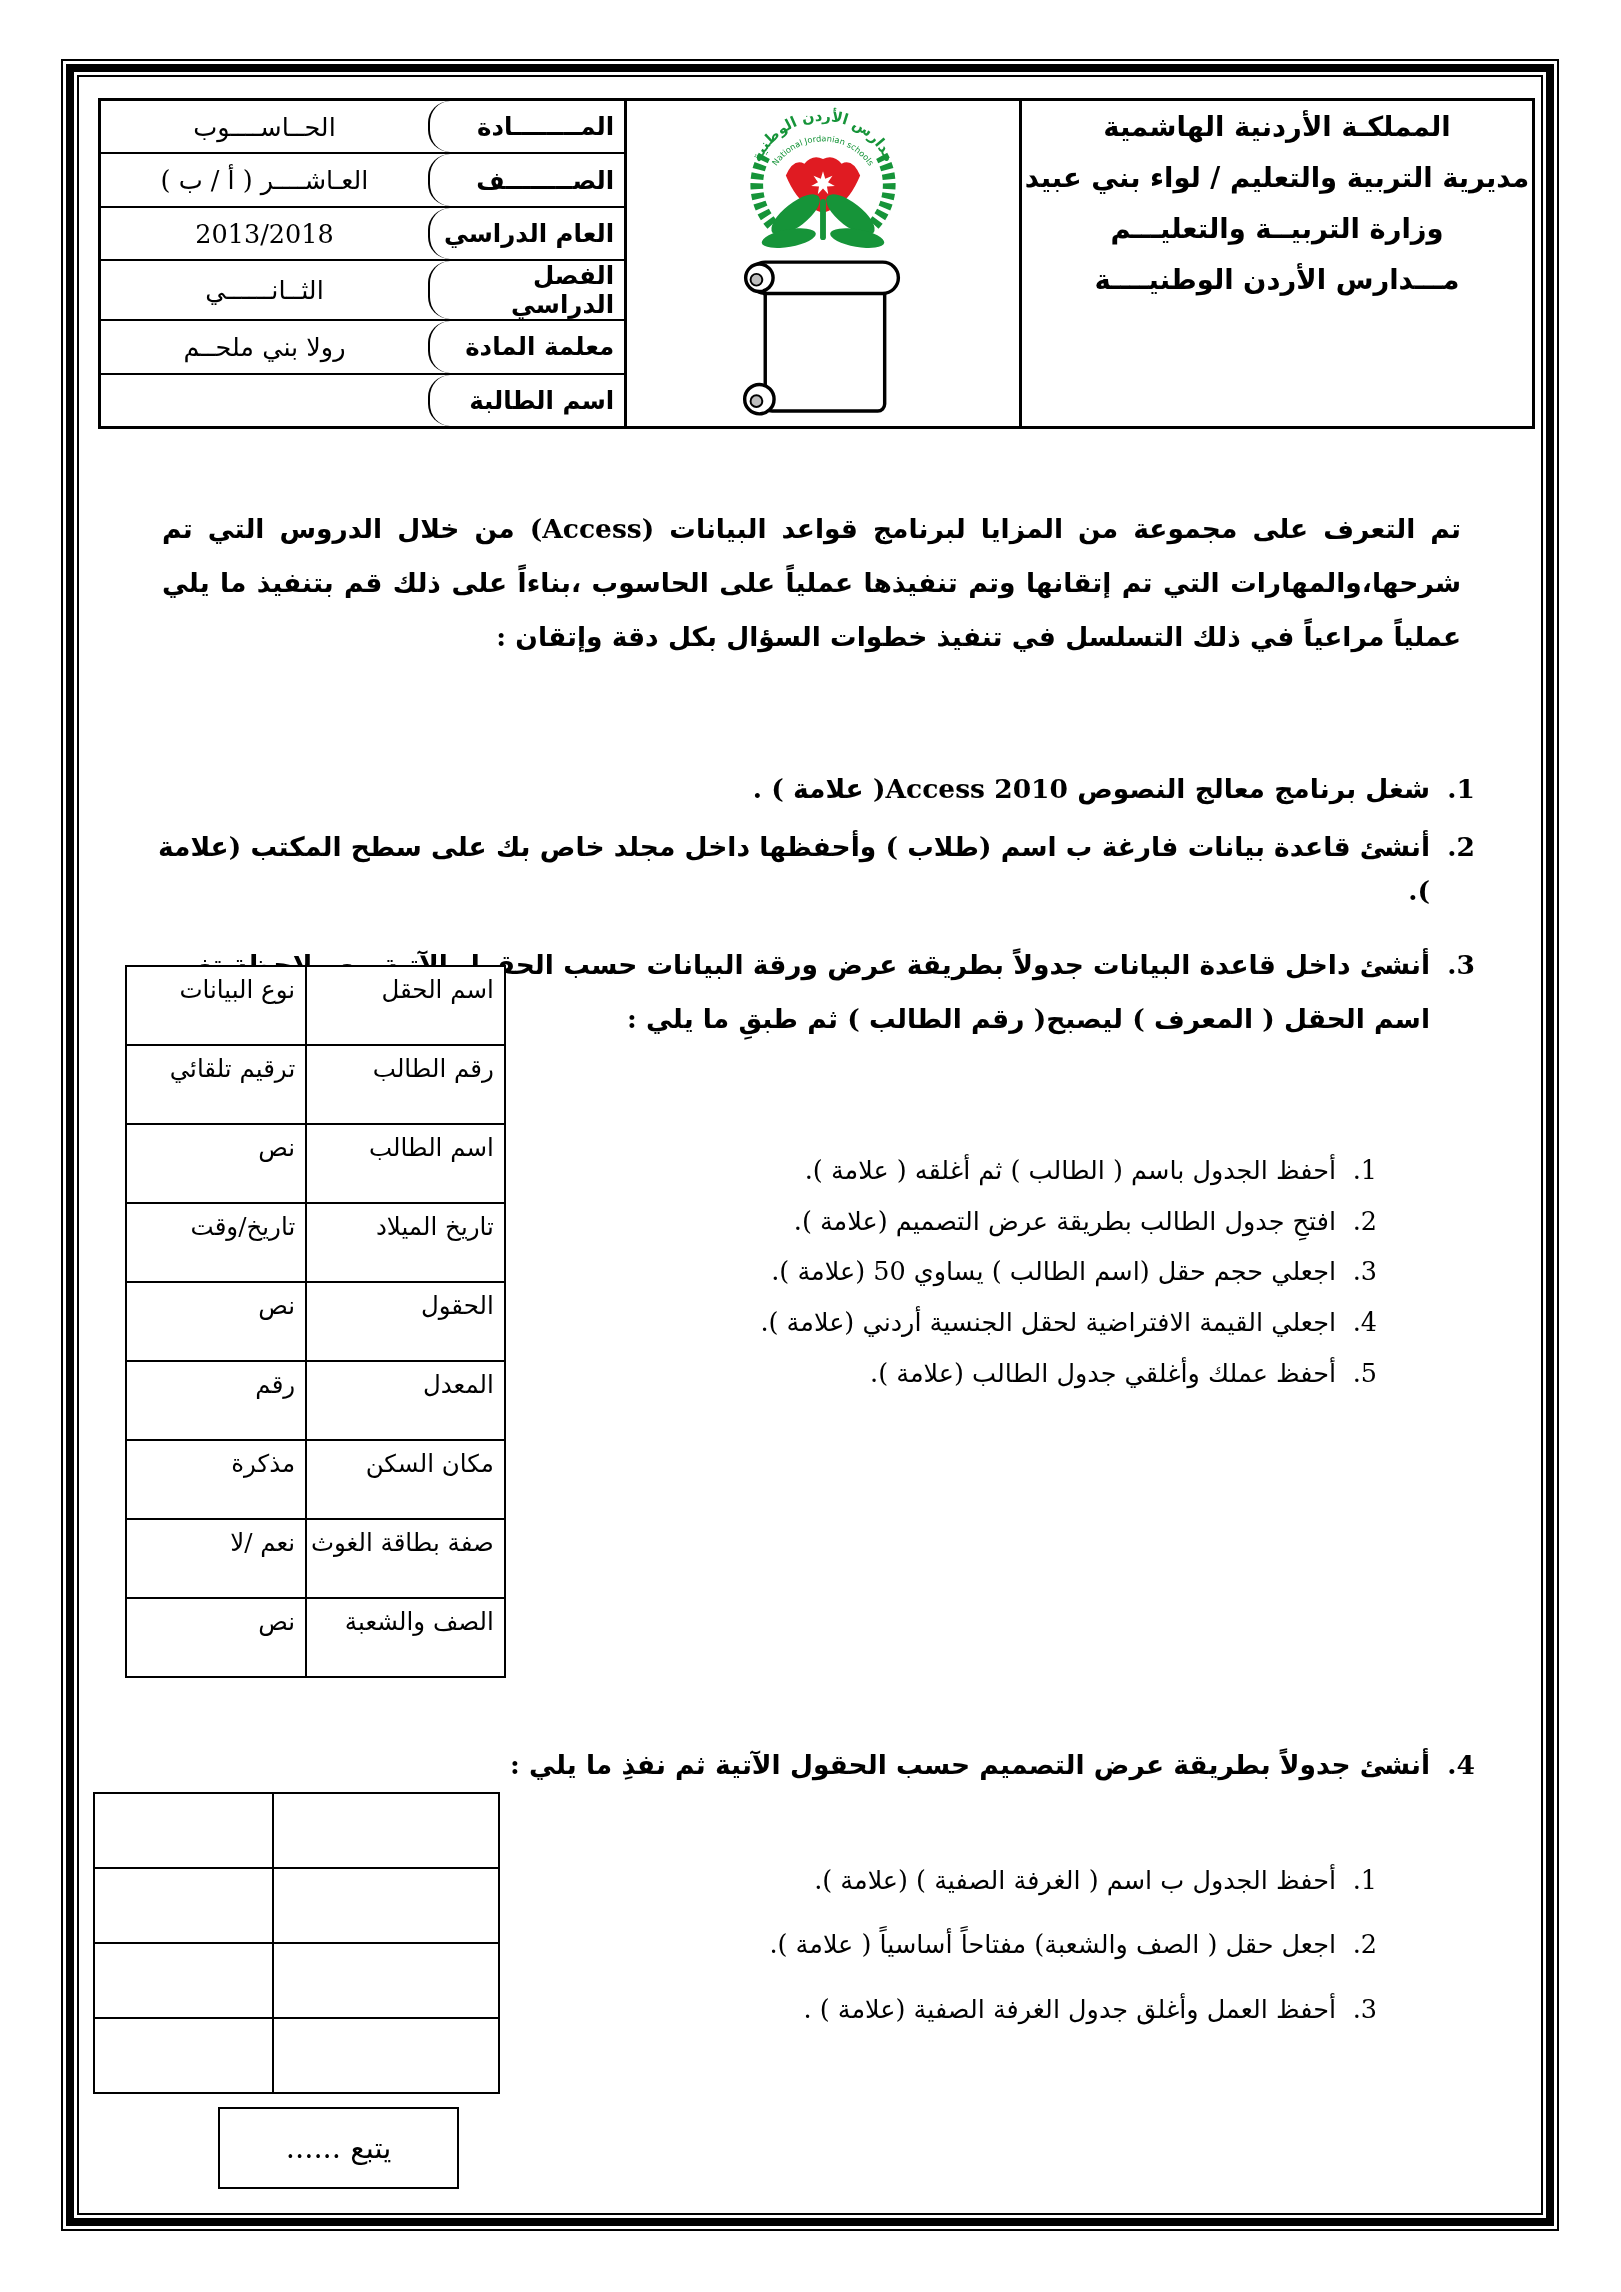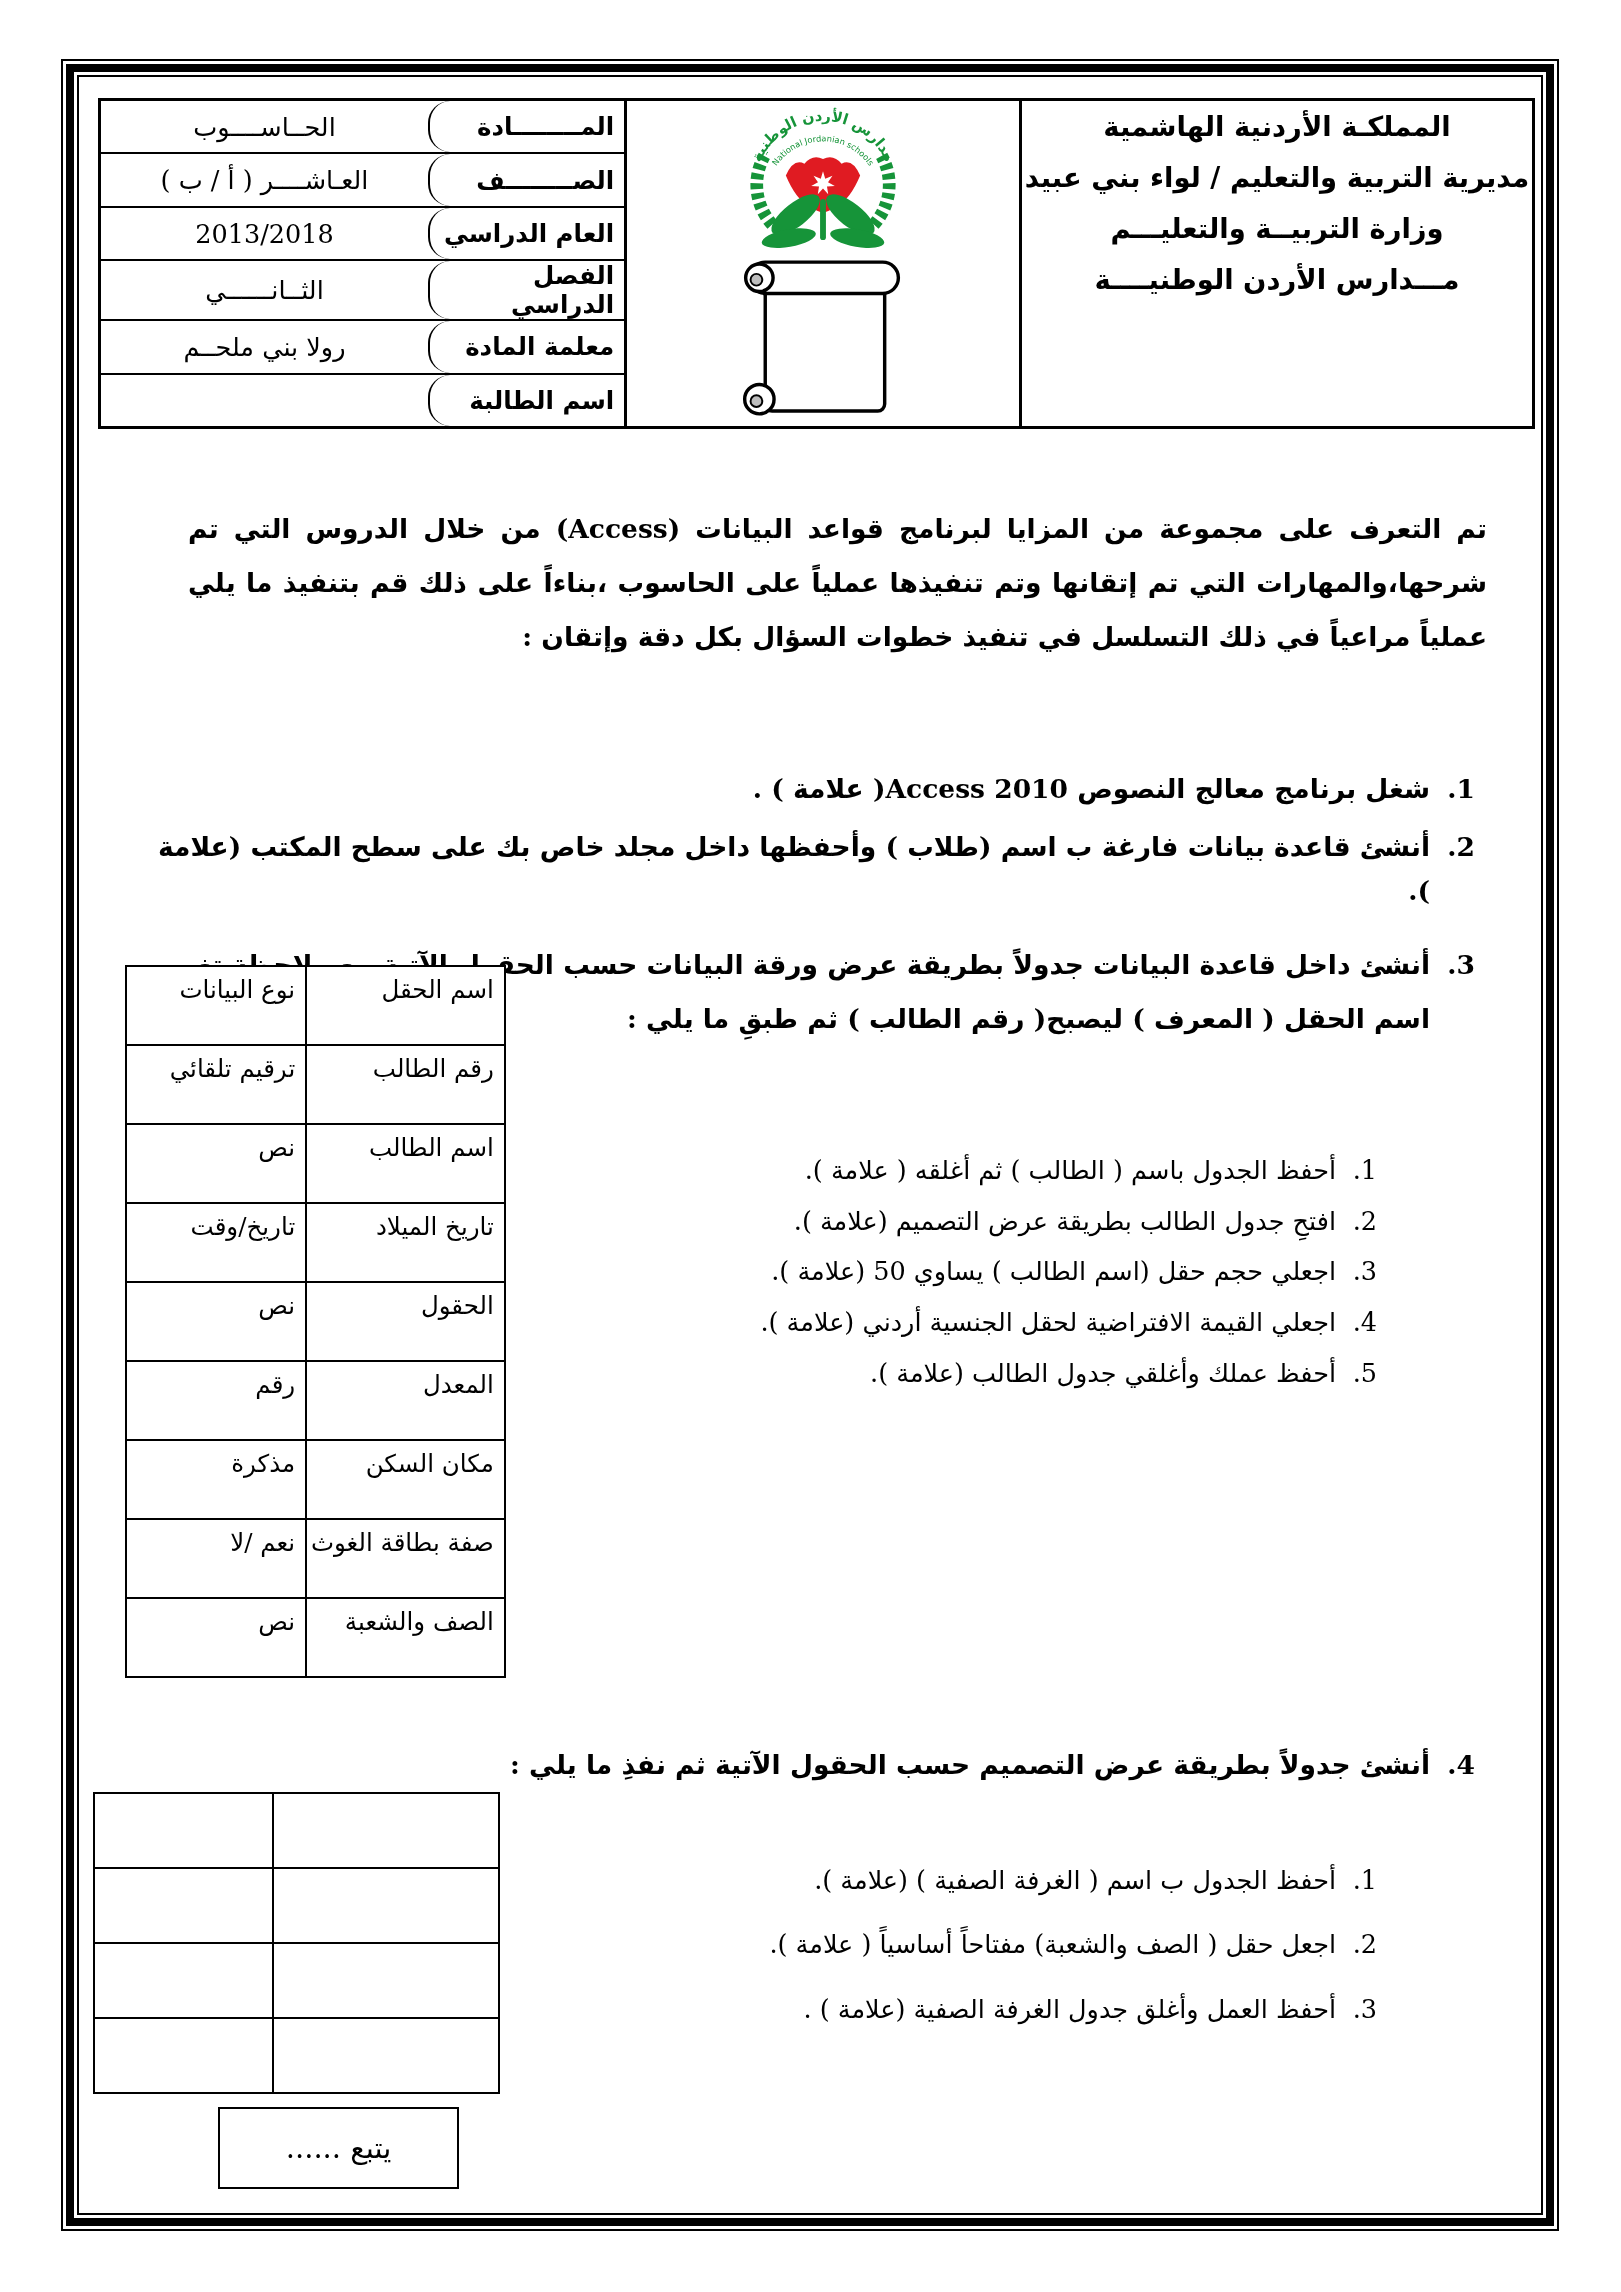--- a/index.html
+++ b/index.html
@@ -25,21 +25,21 @@
   .info-cell { flex:1; display:flex; flex-direction:column; }
   .info-row { flex:1; display:flex; direction:rtl; border-bottom:2px solid #000; }
   .info-row:last-child { border-bottom:none; }
   .info-label { width:196px; border-left:2px solid #000; display:flex; align-items:center;
                 justify-content:flex-start; padding-right:9.8px; font-weight:bold; font-size:24.5px;border-radius:22px; }
   .info-value { flex:1; display:flex; align-items:center; justify-content:center;
                 font-weight:normal; font-size:25.5px; }
 
   
   .intro { position:absolute; left:162px; top:502px; width:1299px;
-           direction:rtl; text-align:justify; font-weight:bold; font-size:26.5px; line-height:54px;margin-left:26px; }
+           direction:rtl; text-align:justify; font-weight:bold; font-size:26.5px; line-height:54px; }
 
   
   .tasks-main { position:absolute; left:142px; top:767px; width:1333px; direction:rtl;
                 font-weight:bold; font-size:26.5px; }
   .titem { display:flex; direction:rtl; line-height:44px; }
   .titem .num { min-width:45px; }
   .titem.gap1 { margin-bottom:13.7px; }
   .titem.gap2 { margin-bottom:25.5px; }
   .titem.wrap { line-height:54px; }
 

